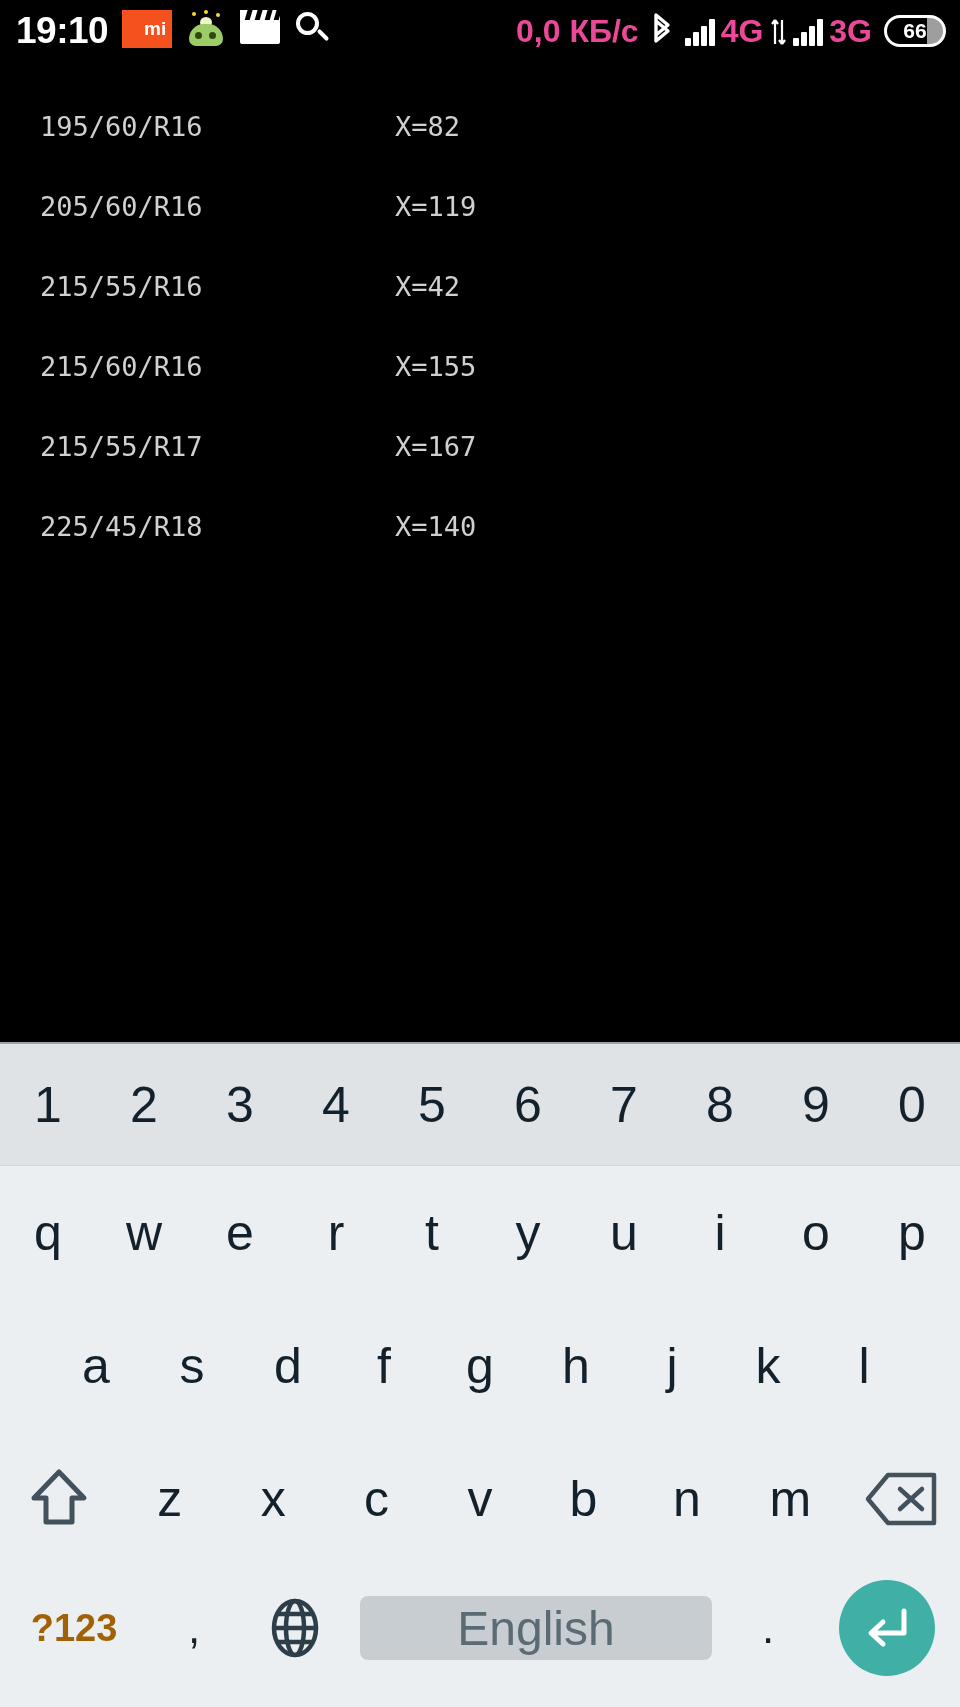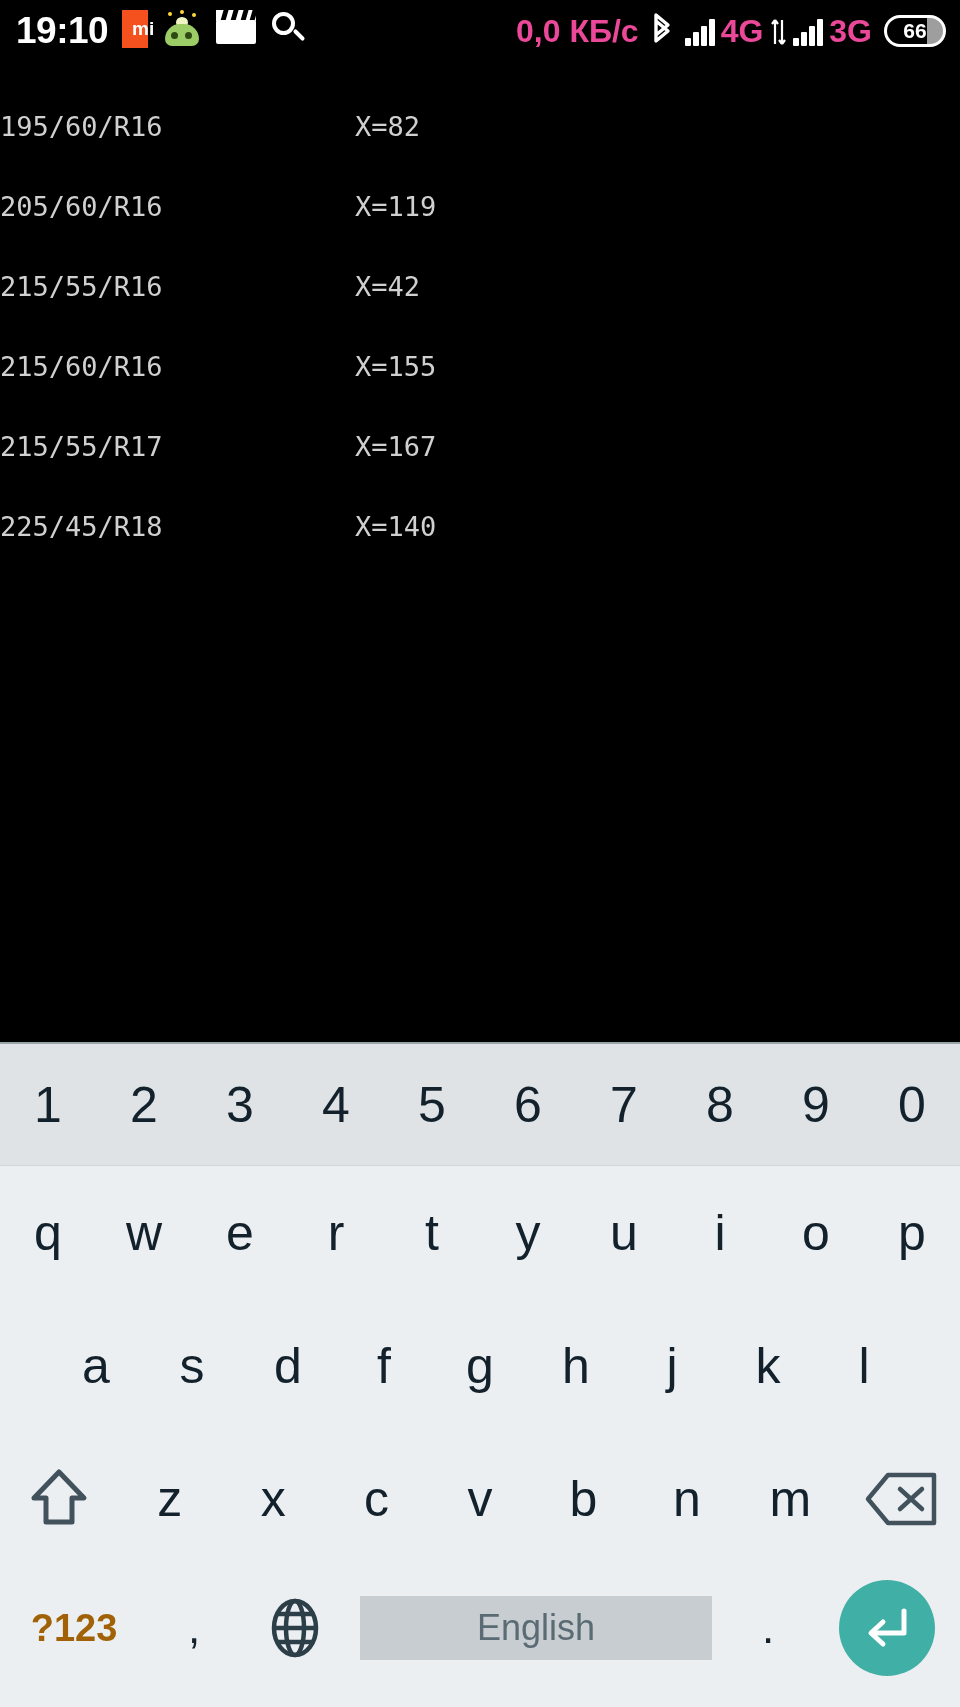--- a/index.html
+++ b/index.html
@@ -11,21 +11,21 @@
     position:absolute; left:0; top:0; width:960px; height:62px;
     background:#000; color:#fff;
     display:flex; align-items:center;
   }
   .sb-left{ display:flex; align-items:flex-start; gap:14px; padding-left:16px; }
   .sb-clock{ font-family:"Liberation Sans", sans-serif; font-weight:bold; font-size:37px; letter-spacing:-0.5px; color:#fff;}
   .sb-right{ margin-left:auto; display:flex; align-items:center; gap:6px; padding-right:14px; }
   .sb-text{ font-family:"Liberation Sans", sans-serif; font-weight:bold; font-size:32px; color:#ec4899; }
 
   .icon-mi{
-    width:26px;height:38px;border-radius:0;background:#F4511E;
+    width:50px;height:38px;border-radius:0;background:#F4511E;
     display:flex;align-items:center;justify-content:center;
     font-family:"Liberation Sans",sans-serif;font-size:19px;color:#fff;font-weight:bold;padding-left:16px;
   }
   .icon-frog{ width:40px;height:38px;position:relative; }
   .icon-frog .body{
     position:absolute;left:3px;bottom:2px;width:34px;height:22px;
     background:#9CCC65;border-radius:17px 17px 8px 8px;
   }
   .icon-frog .eye{ position:absolute;bottom:9px;width:7px;height:7px;border-radius:50%;background:#2E4A12; }
   .icon-frog .eye.l{ left:9px; } .icon-frog .eye.r{ left:23px; }
@@ -64,21 +64,21 @@
   .content{
     position:absolute; left:0; top:62px; width:960px; height:980px;
     background:#000; color:#d8d8d8; overflow:hidden;
   }
   .prompt{
     padding:26px 0 0 0;
     font-family:"DejaVu Sans Mono", monospace;
     font-size:26.5px; line-height:45px; color:#e8e8e8;
     white-space:pre; letter-spacing:0px;
   }
-  .tyre-table{ margin-top:24px; }
+  .tyre-table{ margin-top:24px;padding-left:40px; }
   .tyre-row{
     display:flex; height:80px; align-items:center;
     font-family:"DejaVu Sans Mono", monospace;
     font-size:27px; color:#d0d0d0;
   }
   .tyre-size{ width:355px; }
   .tyre-x{ }
 
   
   .keyboard{
@@ -101,23 +101,23 @@
   .krow.asdf{ padding:0 48px; }
   .krow.zxcv .key{ font-size:50px; }
 
   .key-shift{ flex:0 0 118px; display:flex;align-items:center;justify-content:center; }
   .key-bksp{ flex:0 0 118px; display:flex;align-items:center;justify-content:center; }
 
   .key-sym{ flex:0 0 148px; display:flex;align-items:center;justify-content:center;font-size:38px;color:#a16207;font-weight:bold; }
   .key-comma{ flex:0 0 92px; display:flex;align-items:center;justify-content:center;font-size:44px;color:#12212B; }
   .key-globe{ flex:0 0 110px; display:flex;align-items:center;justify-content:center; }
   .key-space{
-    flex:1 1 auto; margin:16px 10px; height:64px; background:#C7CDD1; border-radius:0;
+    flex:1 1 auto; margin:16px 10px; height:64px; background:#C7CDD1; border-radius:8px;
     display:flex;align-items:center;justify-content:center;
-    color:#5A6B74; font-size:36px;
+    color:#5A6B74; font-size:48px;
   }
   .key-period{ flex:0 0 92px; display:flex;align-items:center;justify-content:center;font-size:44px;color:#12212B; }
   .key-enter{ flex:0 0 146px; display:flex;align-items:center;justify-content:center; }
   .enter-circle{
     width:96px;height:96px;border-radius:50%;
     display:flex;align-items:center;justify-content:center;
   }
 </style>
 </head>
 <body>

